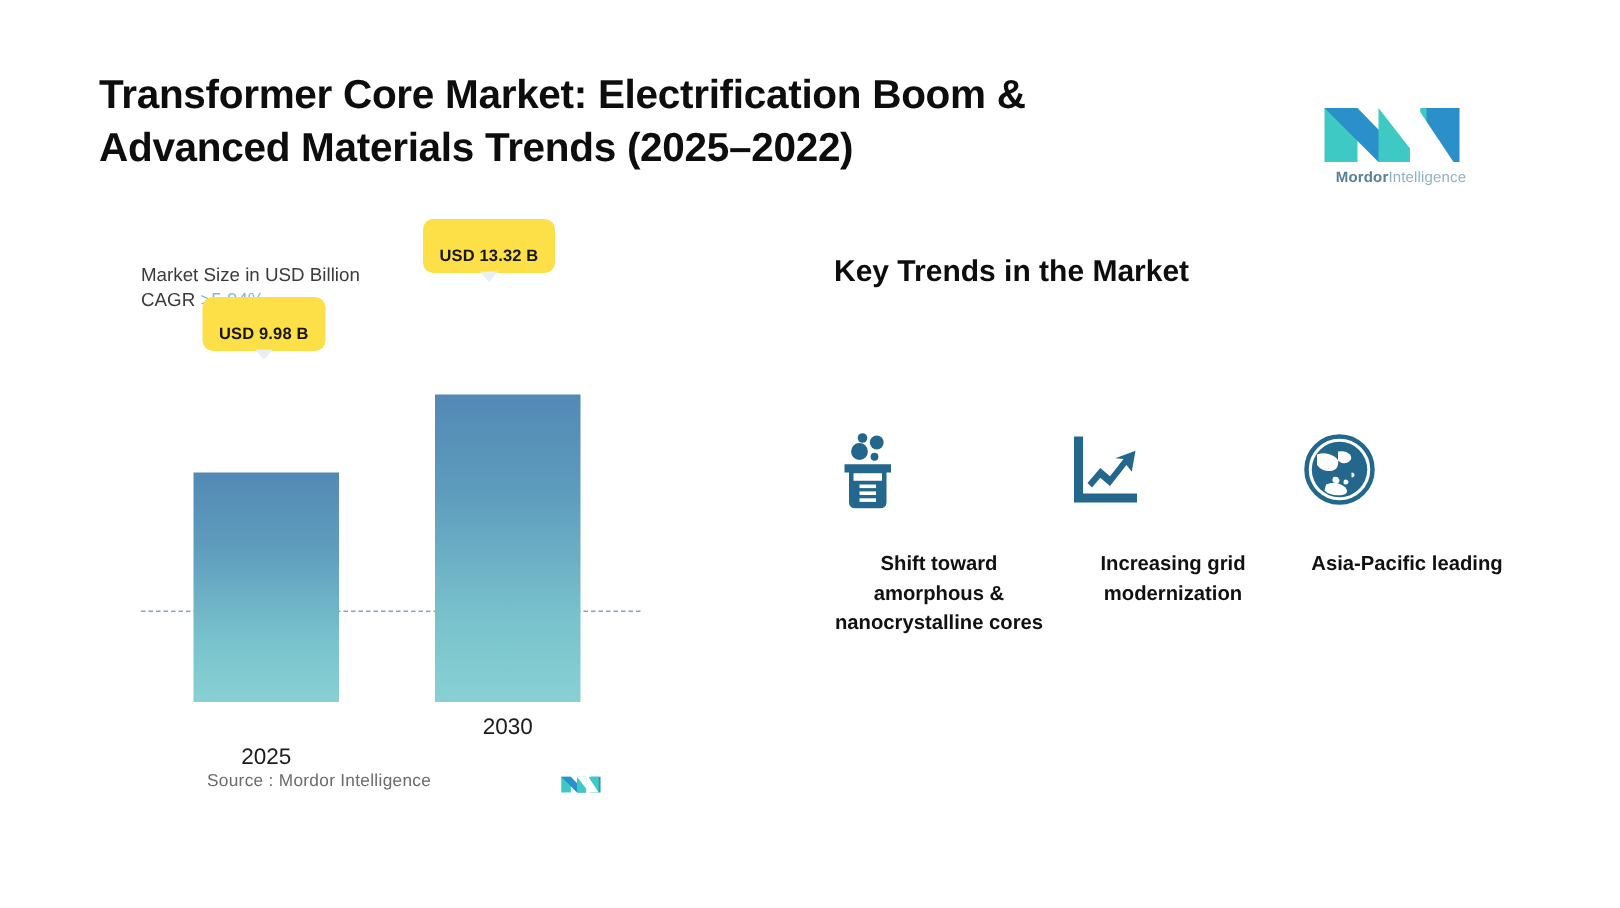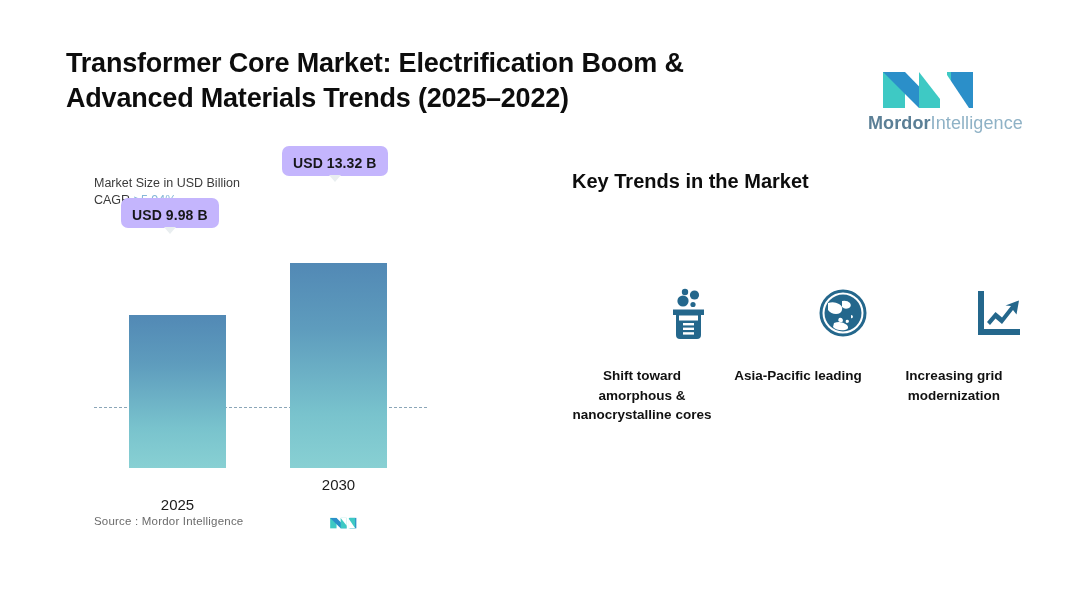--- a/index.html
+++ b/index.html
@@ -17,21 +17,21 @@
   .header{position:absolute;left:66px;top:46px;width:800px;}
   .title{
     font-size:27px;line-height:1.30;font-weight:bold;
     letter-spacing:-0.2px;color:#0d0d0d;margin:0;
   }
   .title-line{display:block;}
 
   .brand{position:absolute;left:868px;top:52px;width:132px;text-align:center;}
   .brand-mark{display:block;margin:0 auto;}
   .brand-text{
-    margin-top:3px;font-size:18px;letter-spacing:.1px;white-space:nowrap;
+    margin-top:3px;font-size:10px;letter-spacing:.1px;white-space:nowrap;
   }
   .brand-bold{font-weight:bold;color:#5b7f96;}
   .brand-light{color:#8fb2c6;}
 
   
   .chart-panel{position:absolute;left:94px;top:176px;width:345px;height:365px;}
   .chart-title{font-size:14.5px;font-weight:bold;color:#1c1c1c;margin:0 0 7px 0;}
   .chart-sub{font-size:12.5px;color:#3b3b3b;margin:0 0 3px 0;}
   .chart-cagr{font-size:12.5px;color:#3b3b3b;margin:0;}
   .cagr-val{color:#86b7d8;}
@@ -43,50 +43,50 @@
   }
   .bar{
     position:absolute;bottom:0;width:97px;
     background:linear-gradient(to bottom,#5289b5 0%,#5e9cbd 32%,#79c3cd 74%,#88d0d3 100%);
   }
   .bar-1{left:35px;height:153px;}
   .bar-2{left:196px;height:205px;}
 
   .badge{
     position:absolute;
-    background:#c4b5fd;border-radius:7px;
-    padding:9px 11px 5px 11px;
-    font-size:14px;font-weight:bold;color:#17171a;
+    background:#fde047;border-radius:7px;
+    padding:19px 11px 5px 11px;
+    font-size:11px;font-weight:bold;color:#17171a;
     white-space:nowrap;letter-spacing:.1px;
   }
   .badge:after{
     content:"";position:absolute;left:50%;margin-left:-6px;bottom:-6px;
     width:0;height:0;border-left:6px solid transparent;border-right:6px solid transparent;
     border-top:7px solid #e9eef0;
   }
-  .badge-1{left:27px;top:-50px;}
+  .badge-1{left:41px;top:-50px;}
   .badge-2{left:188px;top:-102px;}
 
   .xlabels{position:absolute;left:0;top:300px;width:345px;height:22px;}
   .xlabel{position:absolute;width:97px;text-align:center;font-size:15px;color:#1c1c1c;}
   .xlabel-1{left:35px;margin-top:20px;}
   .xlabel-2{left:196px;}
 
   .source{
     position:absolute;left:0;top:336px;width:345px;
     display:flex;align-items:center;
   }
-  .source-text{font-size:11.5px;color:#6b6b6b;letter-spacing:.2px;}
+  .source-text{font-size:11.5px;color:#6b6b6b;letter-spacing:.2px;margin-left:44px;}
   .source-mark{margin-left:86px;display:block;}
 
   
   .trends{position:absolute;left:556px;top:170px;width:470px;}
-  .trends-title{font-size:20px;font-weight:bold;color:#0d0d0d;margin:0 0 0 16px;}
+  .trends-title{font-size:20px;font-weight:bold;color:#0d0d0d;margin:0 0 0 0;}
   .trend-row{position:absolute;left:0;top:112px;width:470px;display:flex;}
-  .trend{width:156px;display:flex;flex-direction:column;align-items:flex-end;}
+  .trend{width:156px;display:flex;flex-direction:column;align-items:flex-start;}
   .trend-icon{height:62px;display:flex;align-items:center;justify-content:center;}
   .trend-label{
     margin-top:22px;font-size:13.5px;font-weight:bold;line-height:1.45;
     text-align:center;color:#111111;width:140px;
   }
 </style>
 </head>
 <body>
 
 <div class="page">
@@ -167,40 +167,40 @@
             <rect x="17" y="36" width="11" height="2.4" fill="#ffffff"></rect>
             <rect x="17" y="40.6" width="11" height="2.4" fill="#ffffff"></rect>
             <rect x="17" y="45.2" width="11" height="2.4" fill="#ffffff"></rect>
           </svg>
         </div>
         <div class="trend-label">Shift toward amorphous &amp; nanocrystalline cores</div>
       </div>
 
       <div class="trend">
         <div class="trend-icon">
+          <svg width="50" height="48" viewBox="0 0 50 48" aria-hidden="true">
+            <path d="M4 2 h6 v38 h36 v6 h-42 z" fill="#24678c"></path>
+            <path d="M13 33 l8.5 -10 l6.5 5.5 l9 -11.5 l-5.5 -0.5 l13.5 -5 l-2.5 14 l-3.5 -4.5 l-11 14 l-6.5 -5.5 l-5.5 6.5 z" fill="#24678c"></path>
+          </svg>
+        </div>
+        <div class="trend-label">Increasing grid modernization</div>
+      </div>
+
+      <div class="trend">
+        <div class="trend-icon">
           <svg width="50" height="50" viewBox="0 0 50 50" aria-hidden="true">
             <circle cx="25" cy="25" r="22" fill="none" stroke="#24678c" stroke-width="3"></circle>
             <circle cx="25" cy="25" r="18.5" fill="#24678c"></circle>
             <path d="M10 15 q6 -2 11 1 q4 2 3 6 q-1 4 -6 4 q-5 0 -8 -4 z" fill="#ffffff"></path>
             <path d="M24 13 q5 -1 8 2 q2 3 -1 5 q-4 2 -7 -1 z" fill="#ffffff"></path>
             <path d="M21 30 q3 -1 4 2 q0 3 -3 2 q-3 -1 -1 -4 z" fill="#ffffff"></path>
             <path d="M28 32 q2 -1 3 1 q0 2 -2 2 q-2 0 -1 -3 z" fill="#ffffff"></path>
             <path d="M16 35 q7 -3 13 2 q3 4 -2 5 q-8 1 -12 -3 z" fill="#ffffff"></path>
             <path d="M33 27 q2 0 2 2 q-1 2 -2 1 z" fill="#ffffff"></path>
           </svg>
         </div>
         <div class="trend-label">Asia-Pacific leading</div>
       </div>
 
-      <div class="trend">
-        <div class="trend-icon">
-          <svg width="50" height="48" viewBox="0 0 50 48" aria-hidden="true">
-            <path d="M4 2 h6 v38 h36 v6 h-42 z" fill="#24678c"></path>
-            <path d="M13 33 l8.5 -10 l6.5 5.5 l9 -11.5 l-5.5 -0.5 l13.5 -5 l-2.5 14 l-3.5 -4.5 l-11 14 l-6.5 -5.5 l-5.5 6.5 z" fill="#24678c"></path>
-          </svg>
-        </div>
-        <div class="trend-label">Increasing grid modernization</div>
-      </div>
-
     </div>
   </div>
 
 </div>
 
 </body></html>

